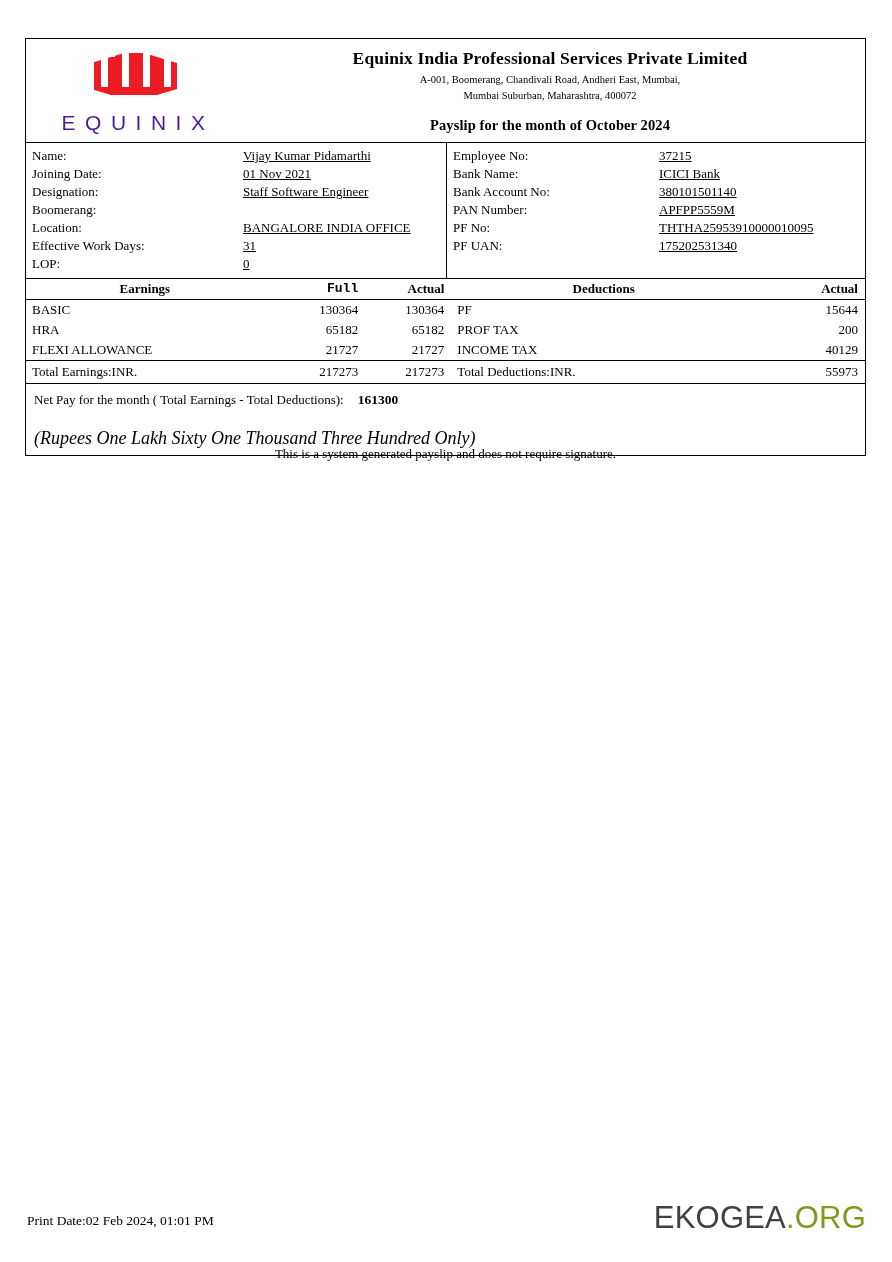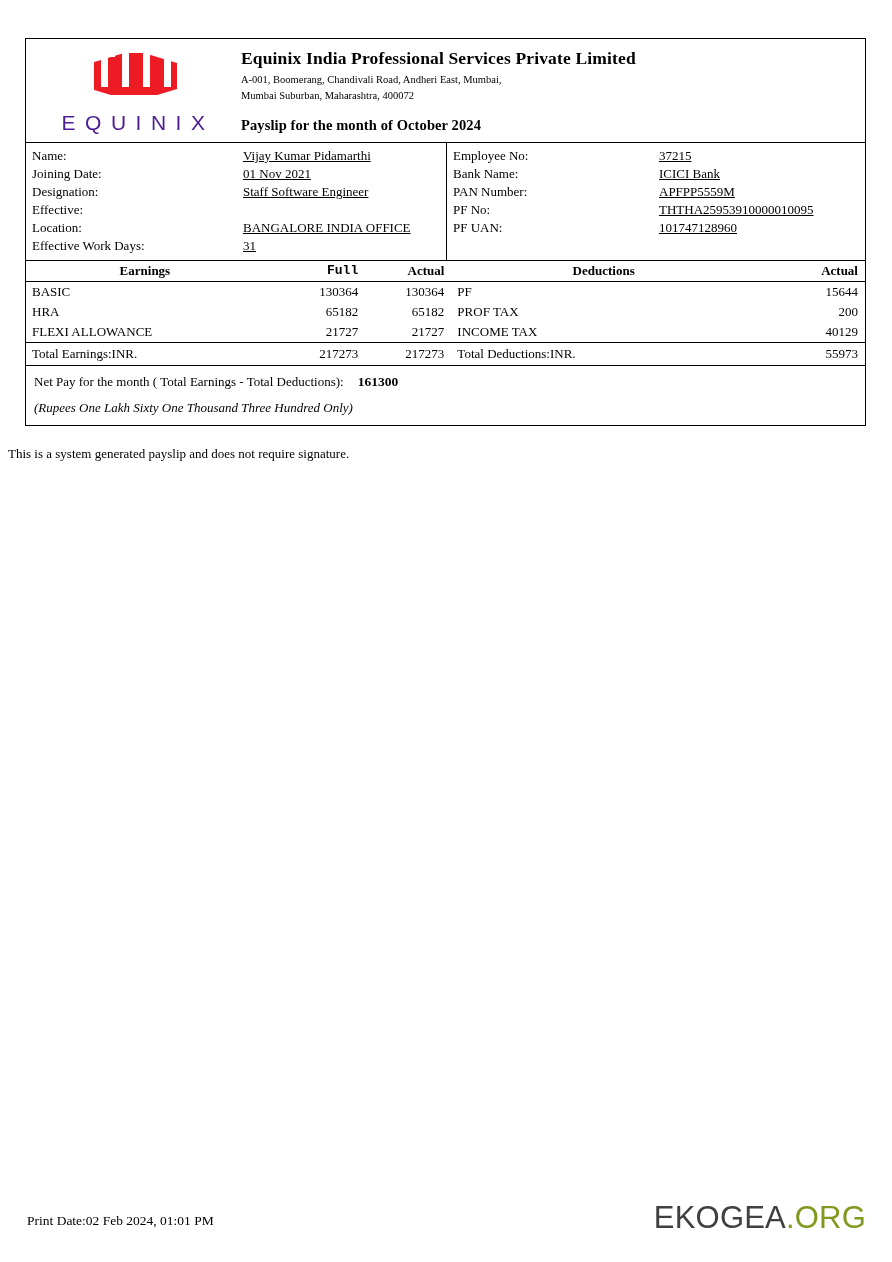--- a/index.html
+++ b/index.html
@@ -63,21 +63,21 @@
     letter-spacing: 9.5px;
     color: #4c1d95;
     padding-left: 9px;
     line-height: 1;
     white-space: nowrap;
   }
 
   .title-cell {
     flex: 1 1 auto;
     padding: 9px 6px 8px 0;
-    text-align: left;
+    text-align: center;
     box-sizing: border-box;
   }
   .company-name {
     font-size: 17.5px;
     font-weight: bold;
     line-height: 1.25;
     letter-spacing: 0.15px;
   }
   .company-addr {
     font-size: 10.5px;
@@ -181,32 +181,33 @@
     font-size: 13px;
     line-height: 20px;
     white-space: nowrap;
   }
   .netpay-amount {
     font-weight: bold;
     margin-left: 14px;
     font-size: 13.5px;
   }
   .netpay-words {
-    font-size: 13px;
+    font-size: 18px;
     font-style: italic;
     line-height: 20px;
-    margin-top: 6px;
+    margin-top: 18px;
   }
 
   
   .system-note {
     position: absolute;
-    left: 8px;
+    left: 25px;
     top: 446px;
     width: 841px;
+    text-align: center;
     font-size: 13px;
   }
 
   
   .print-date {
     position: absolute;
     left: 27px;
     top: 1213px;
     font-size: 13.5px;
     white-space: nowrap;
@@ -269,53 +270,61 @@
         </div>
         <div class="detail-row">
           <div class="detail-label">Joining Date:</div>
           <div class="detail-value">01 Nov 2021</div>
         </div>
         <div class="detail-row">
           <div class="detail-label">Designation:</div>
           <div class="detail-value">Staff Software Engineer</div>
         </div>
         <div class="detail-row">
-          <div class="detail-label">Effective:</div>
+          <div class="detail-label">Boomerang:</div>
           <div class="detail-value"></div>
         </div>
         <div class="detail-row">
           <div class="detail-label">Location:</div>
           <div class="detail-value">BANGALORE INDIA OFFICE</div>
         </div>
         <div class="detail-row">
           <div class="detail-label">Effective Work Days:</div>
           <div class="detail-value">31</div>
         </div>
+        <div class="detail-row">
+          <div class="detail-label">LOP:</div>
+          <div class="detail-value">0</div>
+        </div>
       </div>
 
       <div class="details-col right">
         <div class="detail-row">
           <div class="detail-label">Employee No:</div>
           <div class="detail-value">37215</div>
         </div>
         <div class="detail-row">
           <div class="detail-label">Bank Name:</div>
           <div class="detail-value">ICICI Bank</div>
         </div>
         <div class="detail-row">
+          <div class="detail-label">Bank Account No:</div>
+          <div class="detail-value">380101501140</div>
+        </div>
+        <div class="detail-row">
           <div class="detail-label">PAN Number:</div>
           <div class="detail-value">APFPP5559M</div>
         </div>
         <div class="detail-row">
           <div class="detail-label">PF No:</div>
           <div class="detail-value">THTHA25953910000010095</div>
         </div>
         <div class="detail-row">
           <div class="detail-label">PF UAN:</div>
-          <div class="detail-value">101747128960</div>
+          <div class="detail-value">175202531340</div>
         </div>
         <div class="detail-row spacer-row"></div>
       </div>
 
     </div>
 
     <table class="ed-table">
       <thead>
         <tr class="ed-head">
           <th class="c-earn-label">Earnings</th>

